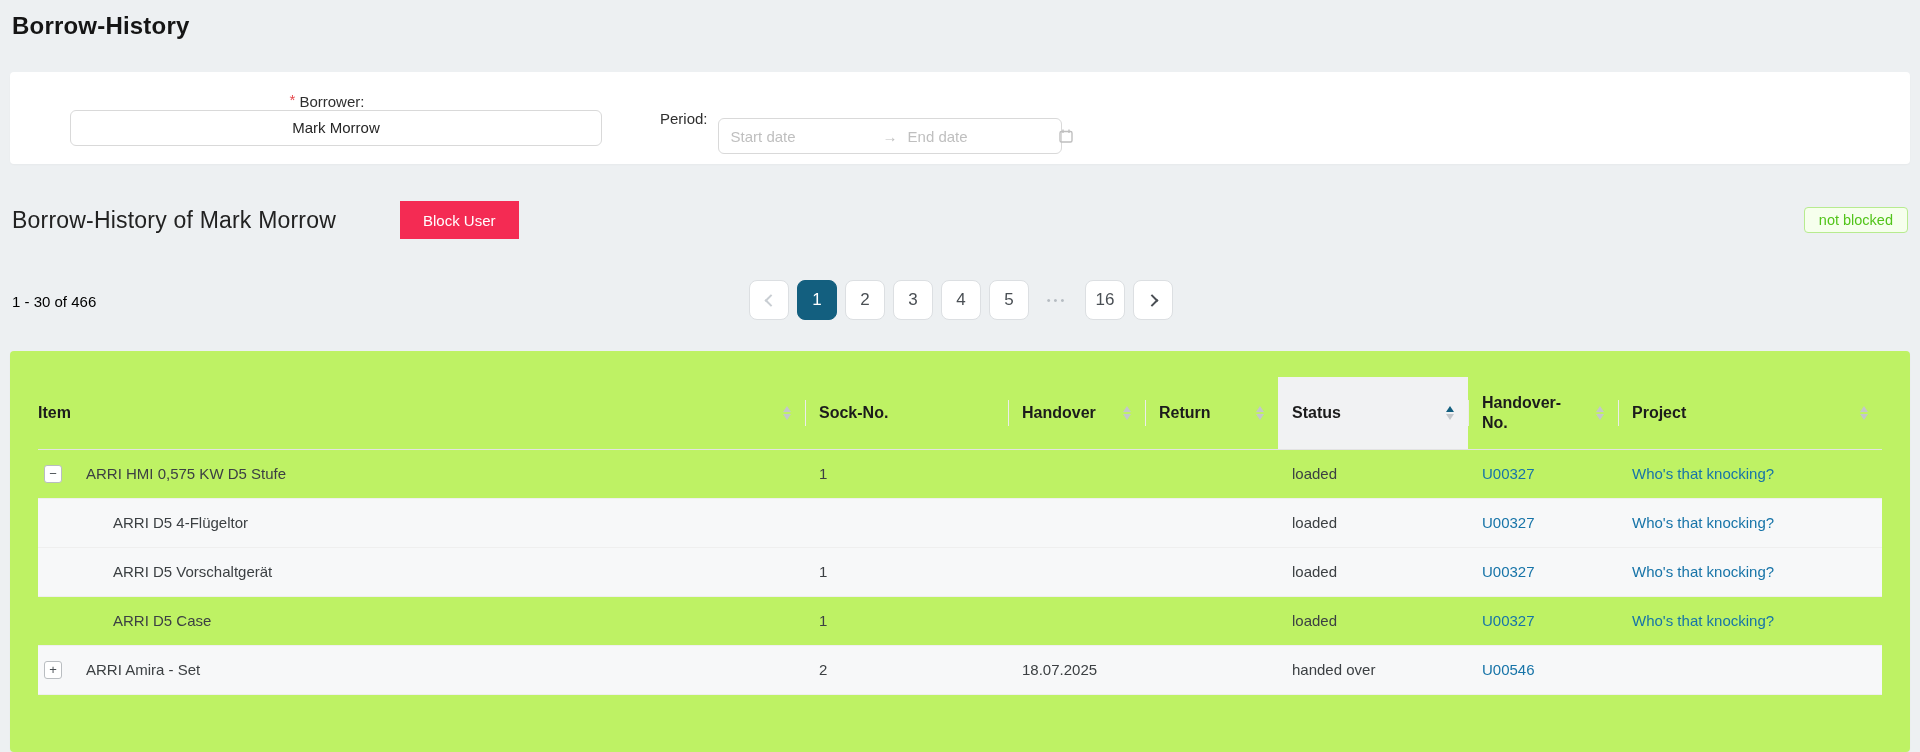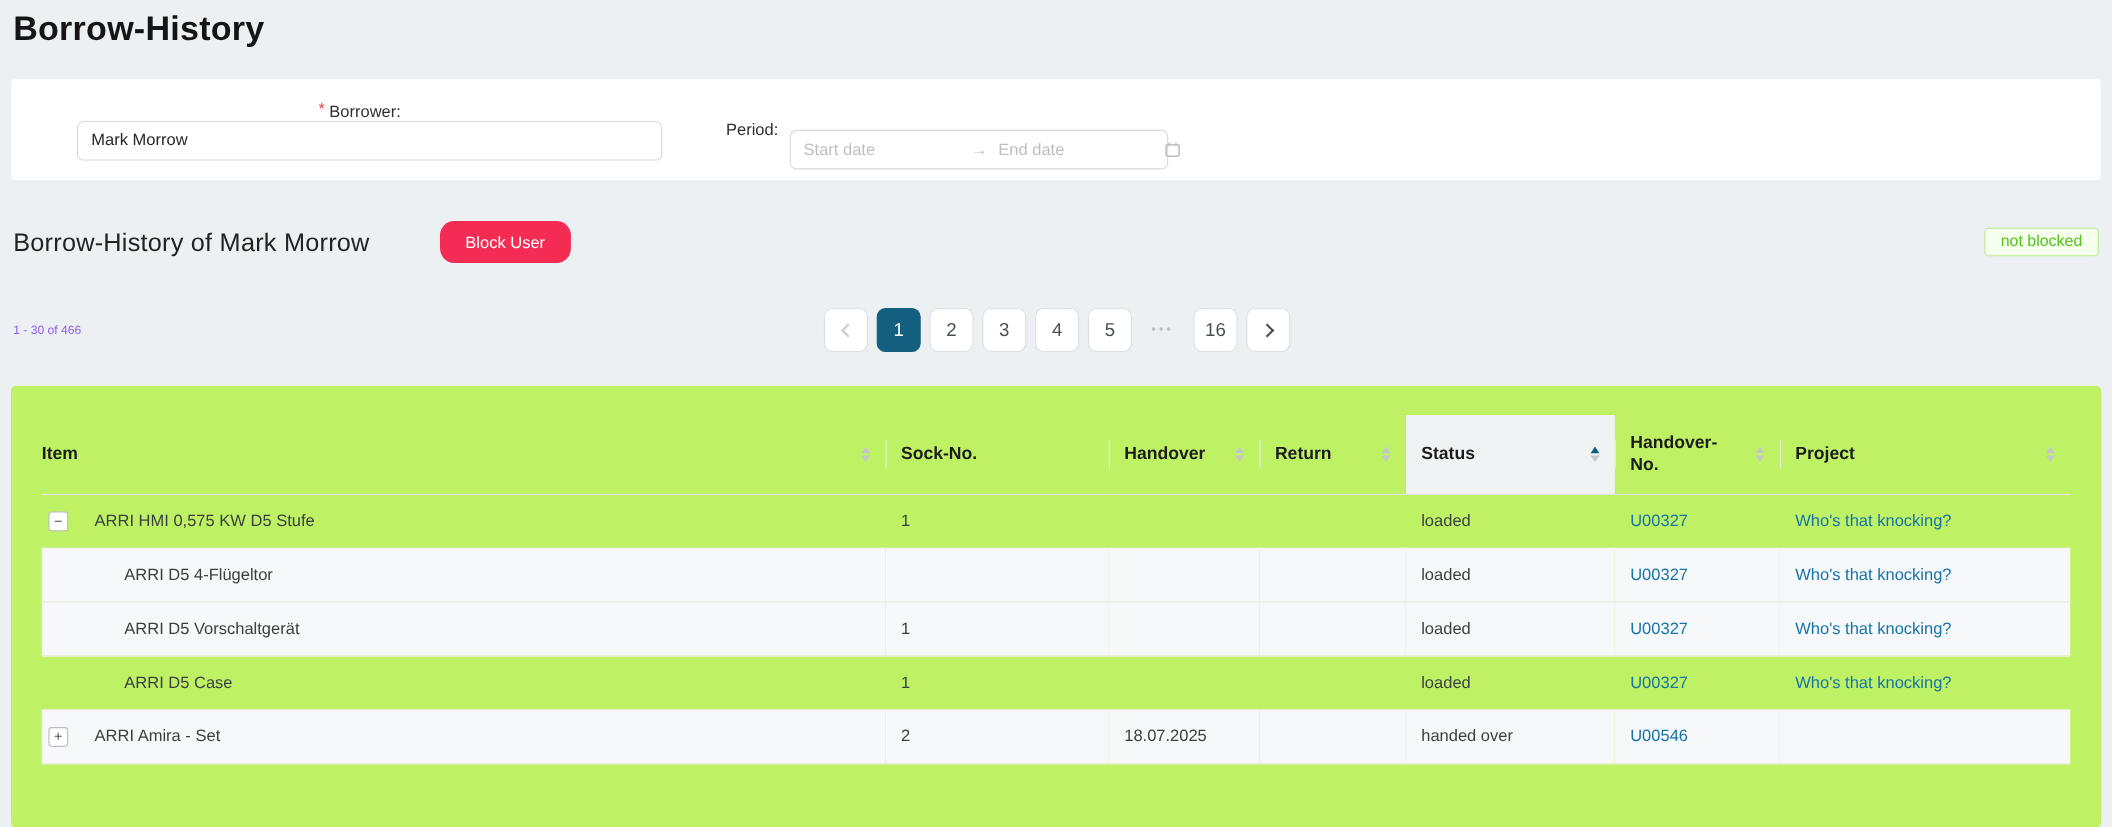--- a/index.html
+++ b/index.html
@@ -1,47 +1,47 @@
 <!DOCTYPE html>
 <html><head>
 <meta charset="utf-8">
 <style>
   * { margin:0; padding:0; box-sizing:border-box; }
   html,body { width:1920px; height:752px; overflow:hidden; }
   body { background:#edf0f2; font-family:"Liberation Sans", sans-serif; color:#2e2e2e; }
 
-  .page-title { padding:10px 0 0 12px; font-size:31px; line-height:32px; font-weight:bold; color:#151515; letter-spacing:.2px; }
+  .page-title { padding:10px 0 0 12px; font-size:24px; line-height:32px; font-weight:bold; color:#151515; letter-spacing:.2px; }
 
   
   .filter-card { margin:30px 10px 0; height:92px; background:#fff; border-radius:4px; display:flex; align-items:center; box-shadow:0 1px 2px rgba(0,0,0,.03); }
   .fgroup { display:flex; align-items:center; }
   .fg-borrower { margin-left:42px;flex-direction:column; }
   .fg-period   { margin-left:58px; }
   .fg-status   { margin-left:190px; }
   .flabel { font-size:15px; color:#2f2f2f; white-space:nowrap; }
   .req { color:#e5484d; margin-right:4px; font-size:15px; vertical-align:2px; }
-  .txt-input { margin-left:18px; width:532px; height:36px; border:1px solid #d9d9d9; border-radius:6px; padding:0 12px; font-size:15px; color:#262626; font-family:"Liberation Sans",sans-serif; outline:none; background:#fff; }
+  .txt-input { margin-left:18px; width:532px; height:36px; border:1px solid #d9d9d9; border-radius:6px; padding:0 12px; font-size:15px; color:#262626; font-family:"Liberation Sans",sans-serif; outline:none; background:#fff;text-align:center; }
   .range-picker { margin-left:10px; width:344px; height:36px; border:1px solid #d9d9d9; border-radius:6px; background:#fff; display:flex; align-items:center; padding:0 12px;margin-top:36px; }
   .range-picker input { border:none; outline:none; font-size:15px; width:150px; color:#262626; font-family:"Liberation Sans",sans-serif; }
   .range-picker input::placeholder, .txt-input::placeholder { color:#bfbfbf; }
   .range-sep { color:#bfbfbf; font-size:15px; margin:0 10px 0 2px; }
   .cal-icon { margin-left:auto; display:flex; }
   .select-box { margin-left:10px; width:363px; height:36px; border:1px solid #d9d9d9; border-radius:6px; background:#fff; display:flex; align-items:center; padding:0 14px; position:relative; }
   .select-value { font-size:15px; color:#262626; flex:1; }
   .chev-down { width:9px; height:9px; border-left:1.5px solid #bfbfbf; border-bottom:1.5px solid #bfbfbf; transform:rotate(-45deg) translateY(-3px); }
 
   
   .section-row { margin:36px 10px 0 12px; height:40px; display:flex; align-items:center; }
   .section-heading { font-size:23px; color:#222; letter-spacing:.2px; }
-  .block-btn { margin-left:64px; height:38px; padding:0 23px; background:#f42b53; color:#fff; border:none; border-radius:13px; font-size:15px; font-family:"Liberation Sans",sans-serif; cursor:pointer; }
+  .block-btn { margin-left:64px; height:38px; padding:0 23px; background:#f42b53; color:#fff; border:none; border-radius:0; font-size:15px; font-family:"Liberation Sans",sans-serif; cursor:pointer; }
   .blocked-badge { margin-left:auto; margin-right:2px; background:#f6ffed; border:1px solid #b7eb8f; color:#52c41a; border-radius:4px; font-size:14.5px; padding:4px 14px; }
 
   
   .pager-row { position:relative; margin:40px 10px 0 12px; height:42px; display:flex; align-items:center; }
-  .range-summary { font-size:11px; color:#8b5cf6; }
+  .range-summary { font-size:15px; color:#000000; }
   .pager { position:absolute; left:50%; top:0; transform:translateX(-50%); display:flex; gap:8px; align-items:center; }
   .pbtn { width:40px; height:40px; border:1px solid #dcdfe2; border-radius:8px; background:#fff; display:flex; align-items:center; justify-content:center; font-size:17px; color:#4a4f54; cursor:pointer; font-family:"Liberation Sans",sans-serif; }
   .pbtn.active { background:#135f7f; border-color:#135f7f; color:#fff; }
   .pbtn.nav-disabled { color:#c9ced3; cursor:default; }
   .p-ellipsis { width:40px; height:40px; display:flex; align-items:center; justify-content:center; color:#b6bcc2; font-size:11px; letter-spacing:3px; }
   .chev { display:inline-block; width:9px; height:9px; border-left:2px solid currentColor; border-bottom:2px solid currentColor; }
   .chev.left  { transform:rotate(45deg) translate(1px,-1px); }
   .chev.right { transform:rotate(225deg) translate(1px,-1px); }
 
   

